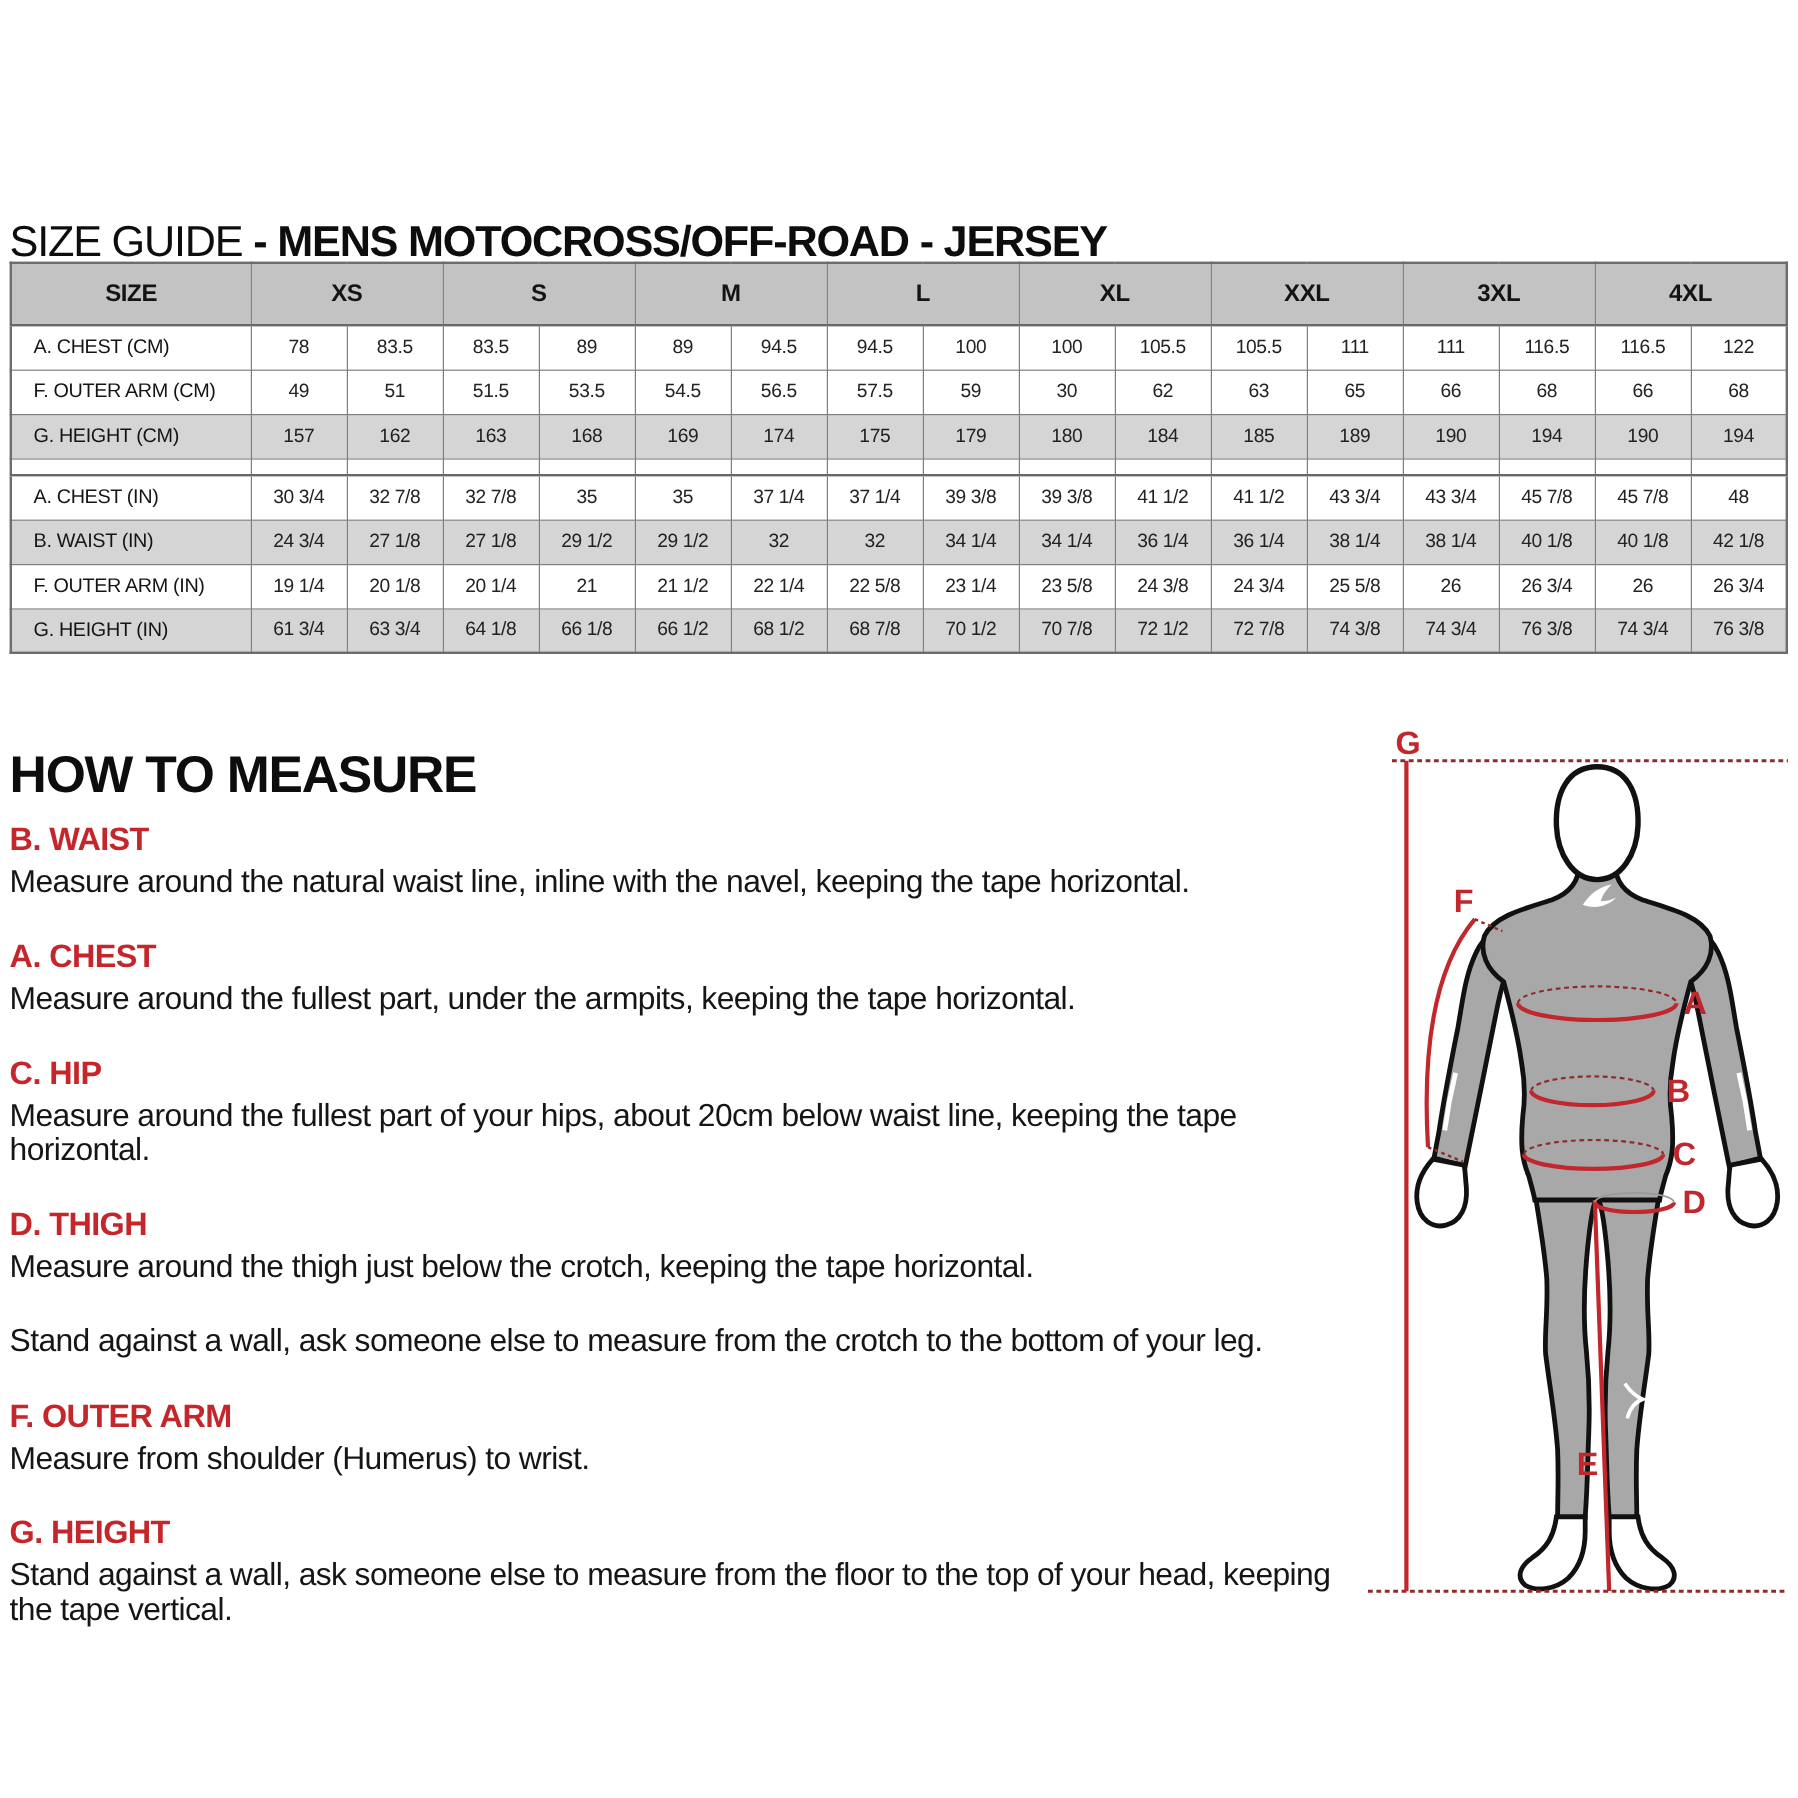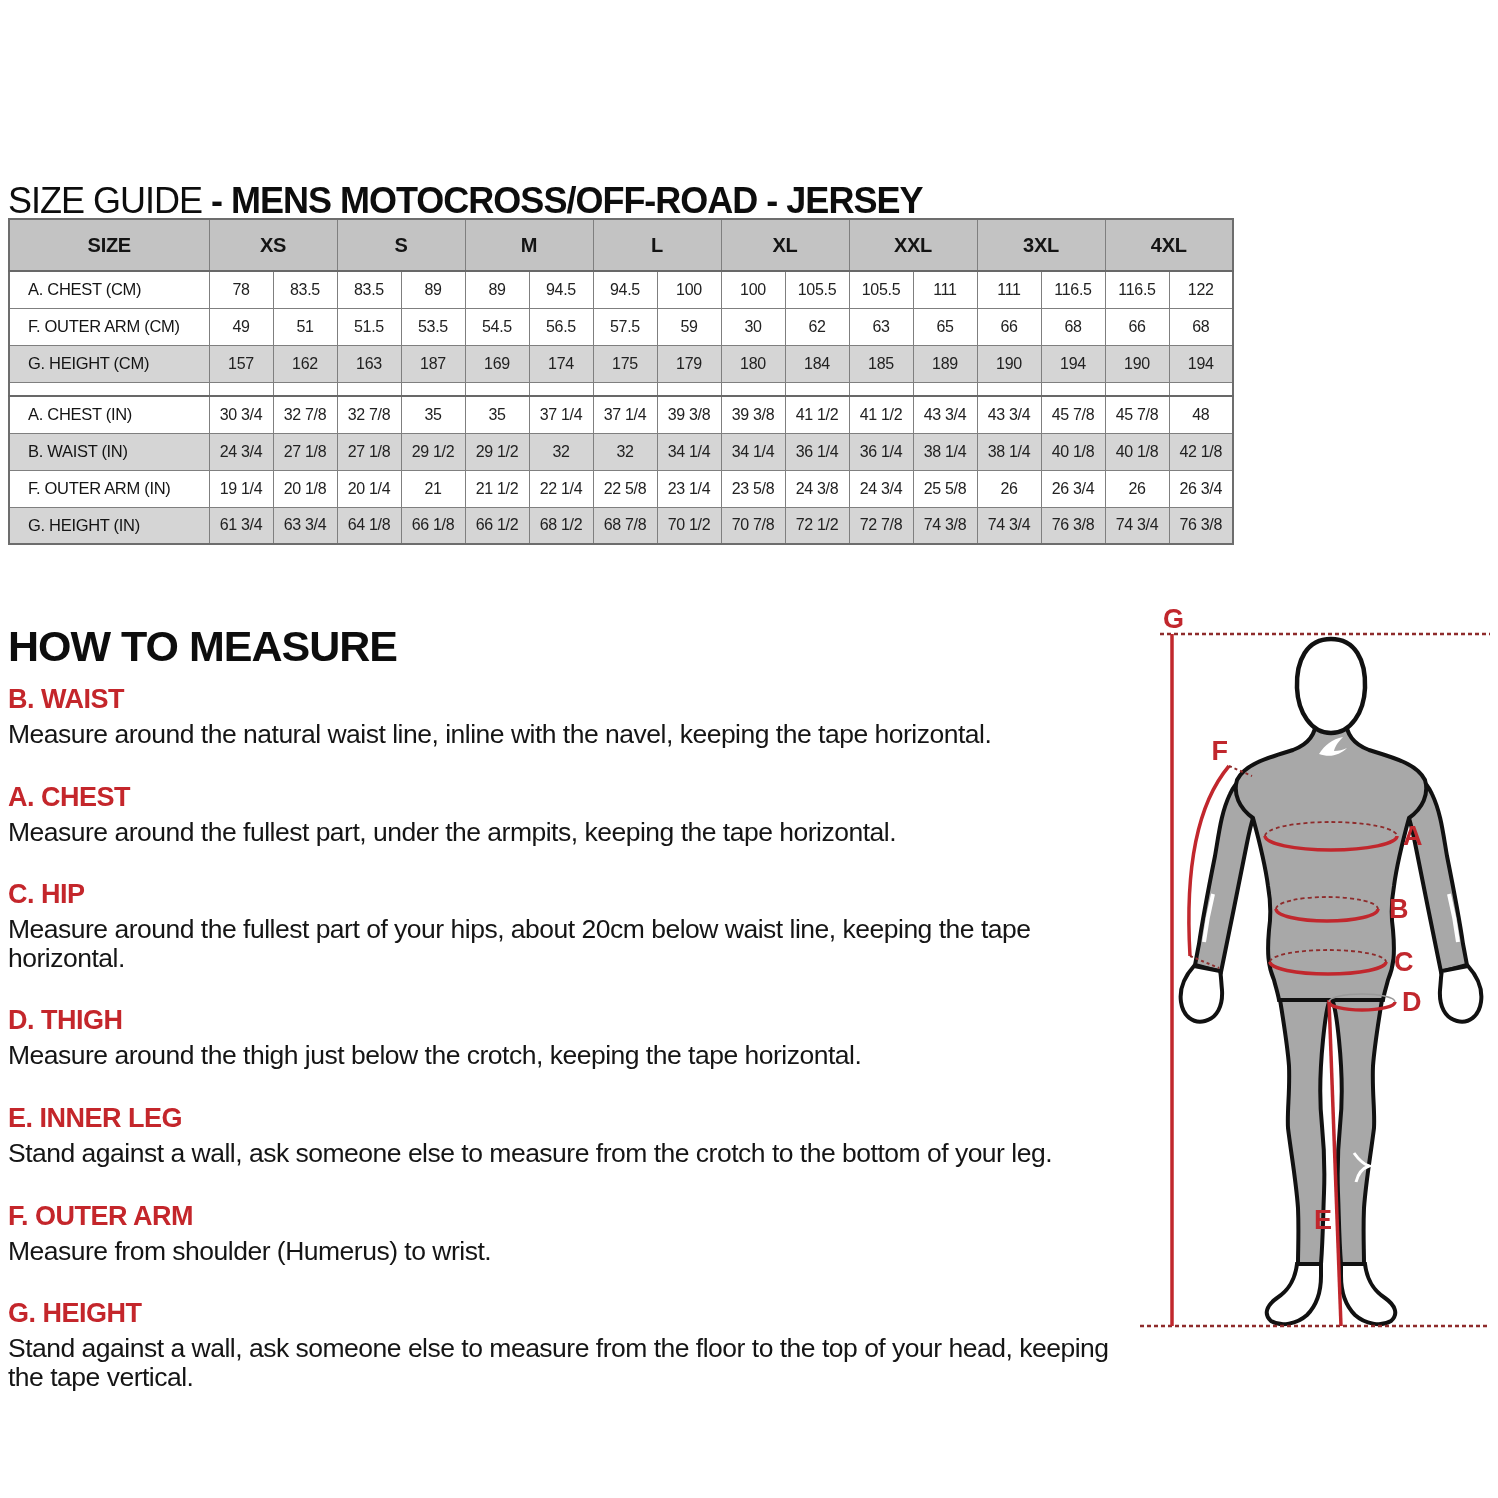--- a/index.html
+++ b/index.html
@@ -7,21 +7,21 @@
        font-family:"Liberation Sans",sans-serif;color:#111;}
   .page{position:absolute;inset:0;}
 
   
   .title{position:absolute;left:8px;top:156px;font-size:36px;letter-spacing:-1px;
          white-space:nowrap;color:#0d0d0d;}
   .title .light{font-weight:normal;text-align:center;}
   .title .bold{font-weight:bold;}
 
   
-  .size-table{position:absolute;left:8px;top:218px;width:1226px;
+  .size-table{position:absolute;left:8px;top:218px;width:1482px;
               border-collapse:collapse;table-layout:fixed;
               border:2px solid #6d6d6d;padding-left:28px;}
   .size-table th,.size-table td{border:1px solid #7f7f7f;text-align:center;
               padding:0;letter-spacing:-0.3px;overflow:hidden;white-space:nowrap;}
   .size-table thead th{background:#c3c3c3;height:50px;font-size:20px;
               font-weight:bold;border-bottom:2px solid #686868;color:#141414;}
   .size-table tbody tr{height:37px;}
   .size-table tbody th{text-align:left;padding-left:18px;font-size:16.5px;
               font-weight:normal;color:#141414;}
   .size-table tbody td{font-size:16px;color:#222;}
@@ -122,21 +122,21 @@
           <td>66</td>
           <td>68</td>
           <td>66</td>
           <td>68</td>
         </tr>
         <tr class="shaded">
           <th>G. HEIGHT (CM)</th>
           <td>157</td>
           <td>162</td>
           <td>163</td>
-          <td>187</td>
+          <td>168</td>
           <td>169</td>
           <td>174</td>
           <td>175</td>
           <td>179</td>
           <td>180</td>
           <td>184</td>
           <td>185</td>
           <td>189</td>
           <td>190</td>
           <td>194</td>
@@ -254,21 +254,20 @@
       </div>
       <div class="measure-section">
         <h3>C. HIP</h3>
         <p>Measure around the fullest part of your hips, about 20cm below waist line, keeping the tape horizontal.</p>
       </div>
       <div class="measure-section">
         <h3>D. THIGH</h3>
         <p>Measure around the thigh just below the crotch, keeping the tape horizontal.</p>
       </div>
       <div class="measure-section">
-        <h3>E. INNER LEG</h3>
         <p>Stand against a wall, ask someone else to measure from the crotch to the bottom of your leg.</p>
       </div>
       <div class="measure-section">
         <h3>F. OUTER ARM</h3>
         <p>Measure from shoulder (Humerus) to wrist.</p>
       </div>
       <div class="measure-section">
         <h3>G. HEIGHT</h3>
         <p>Stand against a wall, ask someone else to measure from the floor to the top of your head, keeping the tape vertical.</p>
       </div>

